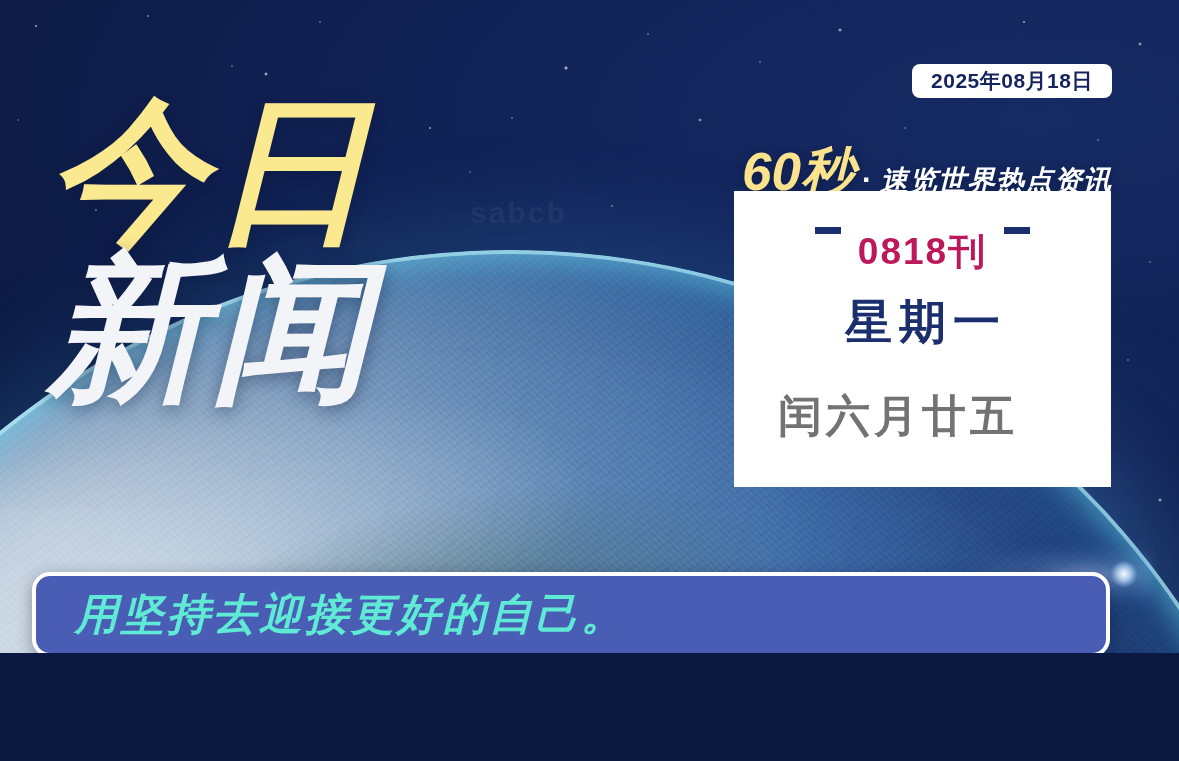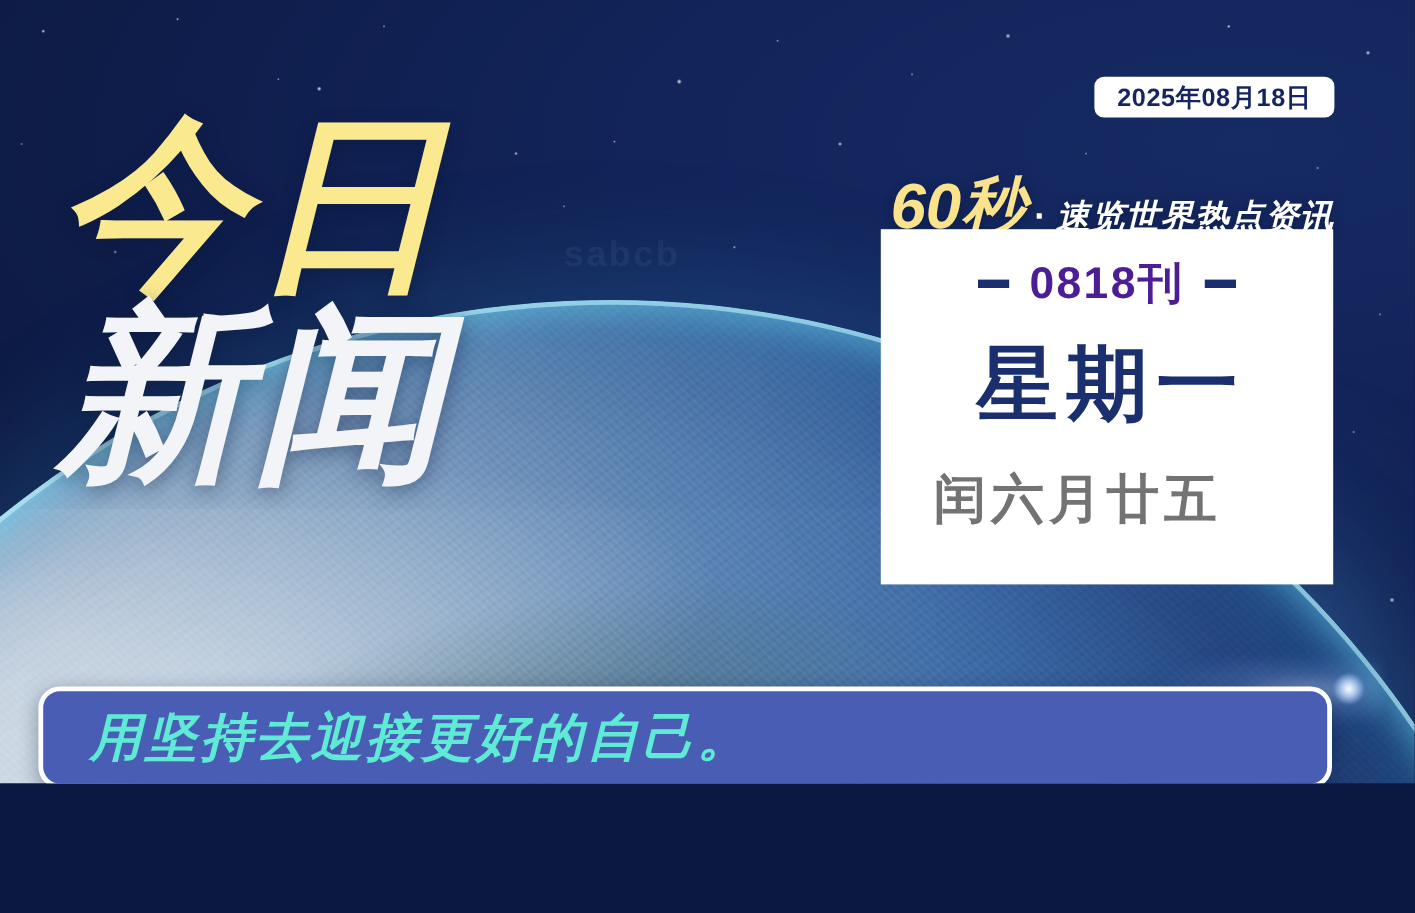--- a/index.html
+++ b/index.html
@@ -266,37 +266,37 @@
     height: 296px;
     background: #ffffff;
     box-sizing: border-box;
     padding-top: 16px;
     display: flex;
     flex-direction: column;
     align-items: center;
   }
   .issue-row {
     display: flex;
-    align-items: center;
+    align-items: flex-start;
     gap: 17px;
-    color: #4c1d95;
+    color: #be185d;
     font-size: 37px;
     font-weight: 700;
     letter-spacing: 2px;
-    margin-top: 4px;
+    margin-top: 20px;
   }
   .issue-dash {
     display: inline-block;
     width: 26px;
     height: 7px;
     background: #1b2f6e;
   }
   .weekday {
     color: #1b2f6e;
-    font-size: 68px;
+    font-size: 47px;
     font-weight: 900;
     letter-spacing: 7px;
     margin-top: 14px;
     text-indent: 7px;
   }
   .lunar {
     position: absolute;
     left: 44px;
     top: 196px;
     color: #737373;

